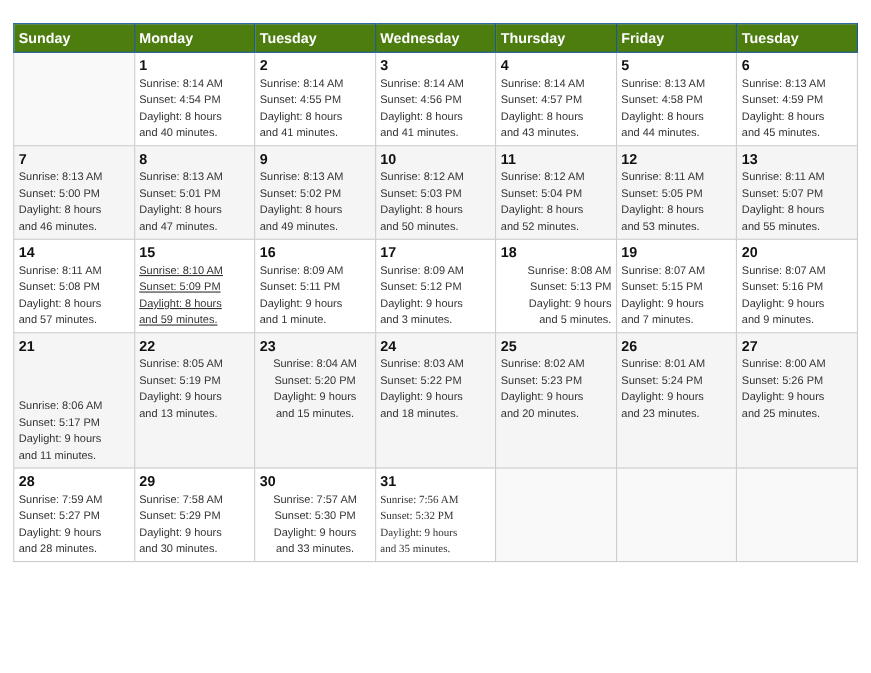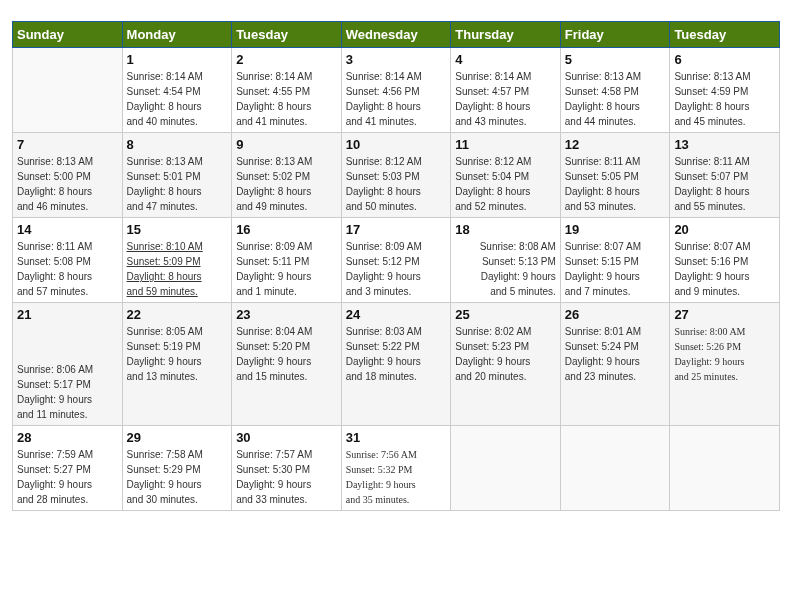--- a/index.html
+++ b/index.html
@@ -282,21 +282,21 @@
           </td>
           <td>
             <span class="day-num">22</span>
             <div class="day-info" style="white-space: pre-line;">Sunrise: 8:05 AM
 Sunset: 5:19 PM
 Daylight: 9 hours
 and 13 minutes.</div>
           </td>
           <td>
             <span class="day-num">23</span>
-            <div class="day-info" style="white-space: pre-line;">Sunrise: 8:04 AM
+            <div class="day-info" style="white-space: pre-line; text-align: center;">Sunrise: 8:04 AM
 Sunset: 5:20 PM
 Daylight: 9 hours
 and 15 minutes.</div>
           </td>
           <td>
             <span class="day-num">24</span>
             <div class="day-info" style="white-space: pre-line;">Sunrise: 8:03 AM
 Sunset: 5:22 PM
 Daylight: 9 hours
 and 18 minutes.</div>
@@ -310,21 +310,21 @@
           </td>
           <td>
             <span class="day-num">26</span>
             <div class="day-info" style="white-space: pre-line;">Sunrise: 8:01 AM
 Sunset: 5:24 PM
 Daylight: 9 hours
 and 23 minutes.</div>
           </td>
           <td>
             <span class="day-num">27</span>
-            <div class="day-info" style="white-space: pre-line; font-family: Liberation Serif, serif;">Sunrise: 8:00 AM
+            <div class="day-info" style="white-space: pre-line;">Sunrise: 8:00 AM
 Sunset: 5:26 PM
 Daylight: 9 hours
 and 25 minutes.</div>
           </td>
         </tr>
         <tr>
           <td>
             <span class="day-num">28</span>
             <div class="day-info" style="white-space: pre-line;">Sunrise: 7:59 AM
 Sunset: 5:27 PM
@@ -333,21 +333,21 @@
           </td>
           <td>
             <span class="day-num">29</span>
             <div class="day-info" style="white-space: pre-line;">Sunrise: 7:58 AM
 Sunset: 5:29 PM
 Daylight: 9 hours
 and 30 minutes.</div>
           </td>
           <td>
             <span class="day-num">30</span>
-            <div class="day-info" style="white-space: pre-line;">Sunrise: 7:57 AM
+            <div class="day-info" style="white-space: pre-line; text-align: center;">Sunrise: 7:57 AM
 Sunset: 5:30 PM
 Daylight: 9 hours
 and 33 minutes.</div>
           </td>
           <td>
             <span class="day-num">31</span>
             <div class="day-info" style="white-space: pre-line; font-family: Liberation Serif, serif;">Sunrise: 7:56 AM
 Sunset: 5:32 PM
 Daylight: 9 hours
 and 35 minutes.</div>

